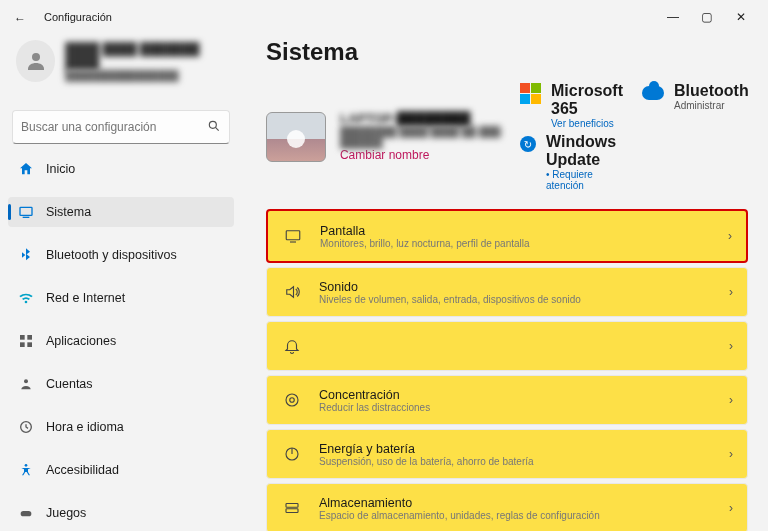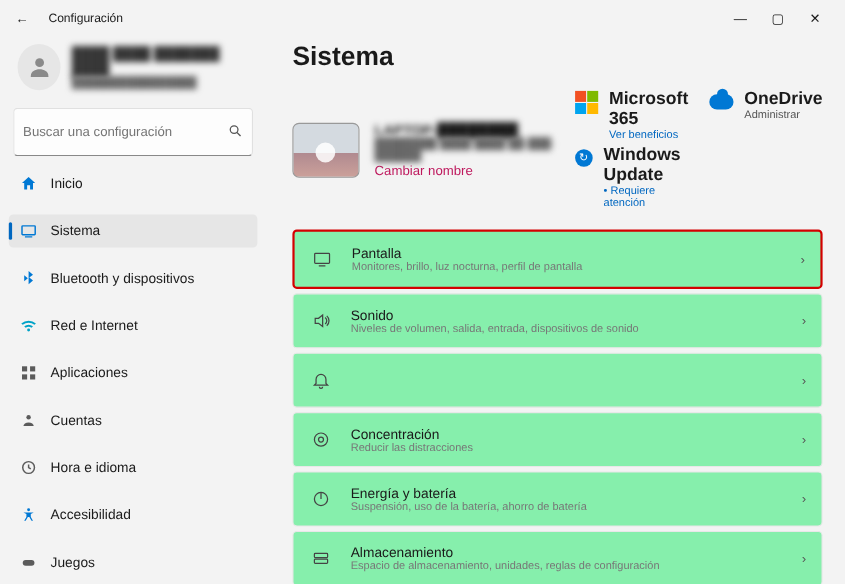--- a/index.html
+++ b/index.html
@@ -25,26 +25,26 @@
 
 .layout { display: flex; height: calc(100% - 34px); }
 .sidebar { width: 242px; padding: 0 8px; }
 .account { display: flex; align-items: center; gap: 10px; padding: 6px 8px 12px 8px; }
 .avatar { width: 42px; height: 42px; border-radius: 50%; background: #e6e6e6; display:flex; align-items:center; justify-content:center; }
 .avatar svg { width: 24px; height: 24px; fill: #8a8a8a; }
 .acct-name { filter: blur(3px); font-size: 12px; font-weight: 600; color:#333; }
 .acct-email { filter: blur(3px); font-size: 10px; color: #666; }
 
 .searchbox {
-  margin: 4px 4px 10px 4px;
+  margin: 16px 4px 10px 4px;
   background: #fdfdfd;
   border: 1px solid #e0e0e0;
   border-bottom: 1.5px solid #888;
   border-radius: 4px;
-  height: 44px;
+  height: 34px;
   display: flex;
   align-items: center;
   padding: 0 8px;
   justify-content: space-between;
 }
 .searchbox input {
   flex: 1;
   border: none;
   background: transparent;
   outline: none;
@@ -86,21 +86,21 @@
 .tiles { display: grid; grid-template-columns: 1fr 1fr; gap: 4px 18px; flex: 1; }
 .tile { display: flex; gap: 10px; align-items: flex-start; }
 .tile .ticon { width: 22px; height: 22px; display:flex; align-items:center; justify-content:center; }
 .tile .ttitle { font-size: 16px; font-weight: 600; }
 .tile .tdesc { font-size: 10px; color: #0067c0; }
 .tile .tdesc.gray { color: #555; }
 .tile .tdesc.bullet::before { content:"• "; }
 
 .settings-list { display: flex; flex-direction: column; gap: 4px; }
 .srow {
-  background: #86efac; border: 1px solid #e8e8e8; border-radius: 4px;
+  background: #fde047; border: 1px solid #e8e8e8; border-radius: 4px;
   height: 50px; display: flex; align-items: center; padding: 0 14px;
   cursor: pointer;
 }
 .srow.highlight { border: 2px solid #d40000; height: 54px; }
 .srow .sicon { width: 22px; margin-right: 16px; color:#444; display:flex; align-items:center; justify-content:center; }
 .srow .stitle { font-size: 12.5px; font-weight: 500; }
 .srow .sdesc { font-size: 10px; color: #777; text-align: right; }
 .srow .chev { margin-left: auto; color: #555; }
 
 
@@ -272,21 +272,21 @@
           <div>
               <div class="ttitle">Microsoft 365</div>
               <div class="tdesc">Ver beneficios</div>
             </div>
         </div>
         <div class="tile">
           <div class="ticon">
               <div class="cloud"></div>
             </div>
           <div>
-              <div class="ttitle">OneDrive</div>
+              <div class="ttitle">Bluetooth</div>
               <div class="tdesc gray">Administrar</div>
             </div>
         </div>
         <div class="tile">
           <div class="ticon">
               <div class="wudot">↻</div>
             </div>
           <div>
               <div class="ttitle">Windows Update</div>
               <div class="tdesc bullet">Requiere atención</div>

